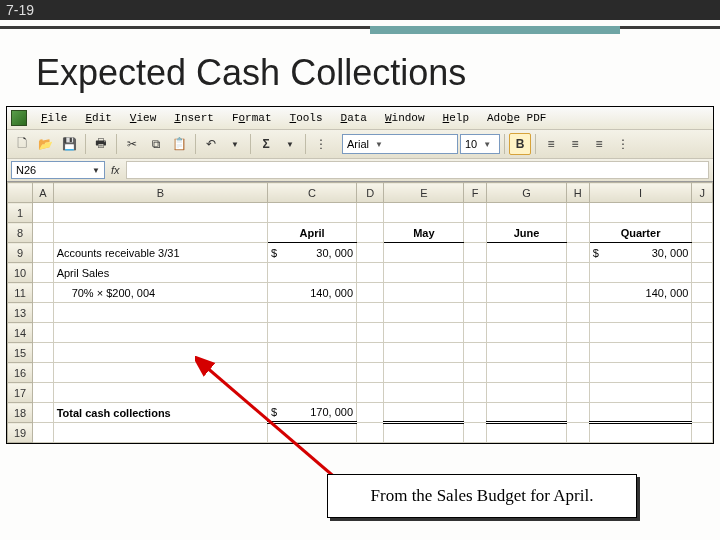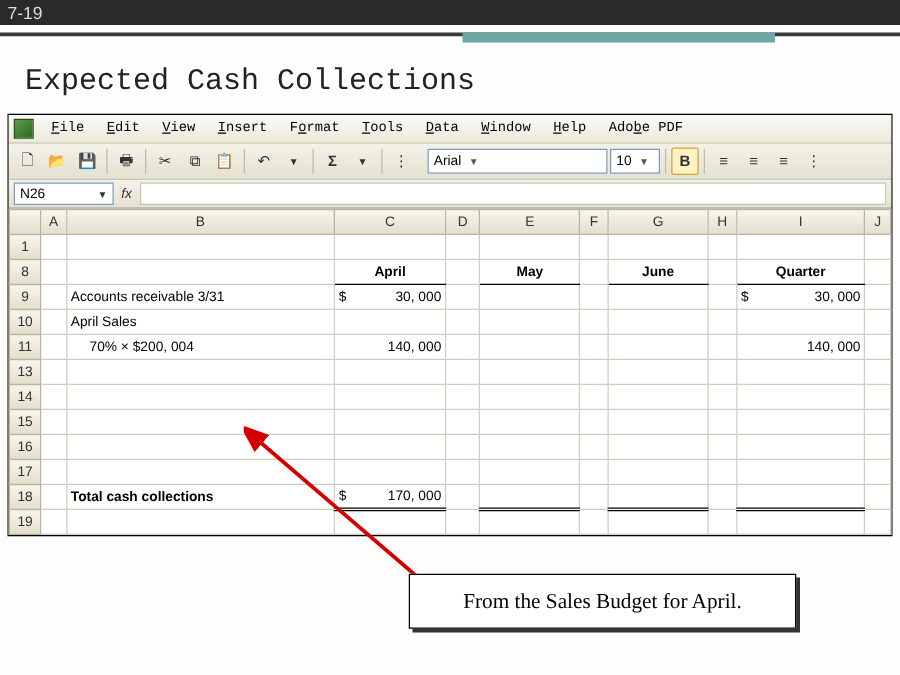--- a/index.html
+++ b/index.html
@@ -34,24 +34,24 @@
   }
   .rule-teal {
     position: absolute;
     top: 6px;
     left: 370px;
     width: 250px;
     height: 8px;
     background: #6fa5a5;
   }
   .title {
-    font-family: Liberation Mono, monospace;
-    font-size: 24px;
+    font-family: Liberation Sans, sans-serif;
+    font-size: 36px;
     color: #222;
-    padding: 10px 0 12px 20px;
+    padding: 10px 0 12px 36px;
   }
   
   .excel {
     margin: 0 6px;
     border: 1px solid #000;
     background: #e8e4d8;
     position: relative;
   }
   .menubar {
     display: flex;
@@ -102,21 +102,21 @@
     font-weight:bold; background:#fff3c6; border:1px solid #d6a23a;
   }
   .namebox-row {
     display:flex; align-items:center; gap:6px;
     padding:2px 4px;
     background: linear-gradient(#f4f2e8, #e5e1cf);
     border-bottom: 1px solid #999;
     font-size:11px; font-family:Tahoma,sans-serif;
   }
   .namebox {
-    border:1px solid #7a9ac0; background:#fff; height:18px; width:80px;
+    border:1px solid #7a9ac0; background:#fff; height:18px; width:94px;
     display:flex; align-items:center; justify-content:space-between;
     padding:0 4px;
   }
   .fx { font-style:italic; color:#333; }
   
   .grid { position:relative; background:#fff; }
   table.sheet {
     border-collapse: collapse;
     table-layout: fixed;
     width: 706px;
@@ -216,21 +216,21 @@
     <span class="tbtn">↶</span>
     <span class="tbtn tri">▼</span>
     <span class="tsep"></span>
     <span class="tbtn">
         <b>Σ</b>
       </span>
     <span class="tbtn tri">▼</span>
     <span class="tsep"></span>
     <span class="tbtn">⋮</span>
     <span style="flex:0 0 6px"></span>
-    <span class="font-box" style="width:144px">
+    <span class="font-box" style="width:116px">
       <span>Arial</span>
       <span class="dd">▼</span>
     </span>
     <span class="font-box" style="width:40px">
       <span>10</span>
       <span class="dd">▼</span>
     </span>
     <span class="tsep"></span>
     <span class="tbtn bold-on">
         <b>B</b>

